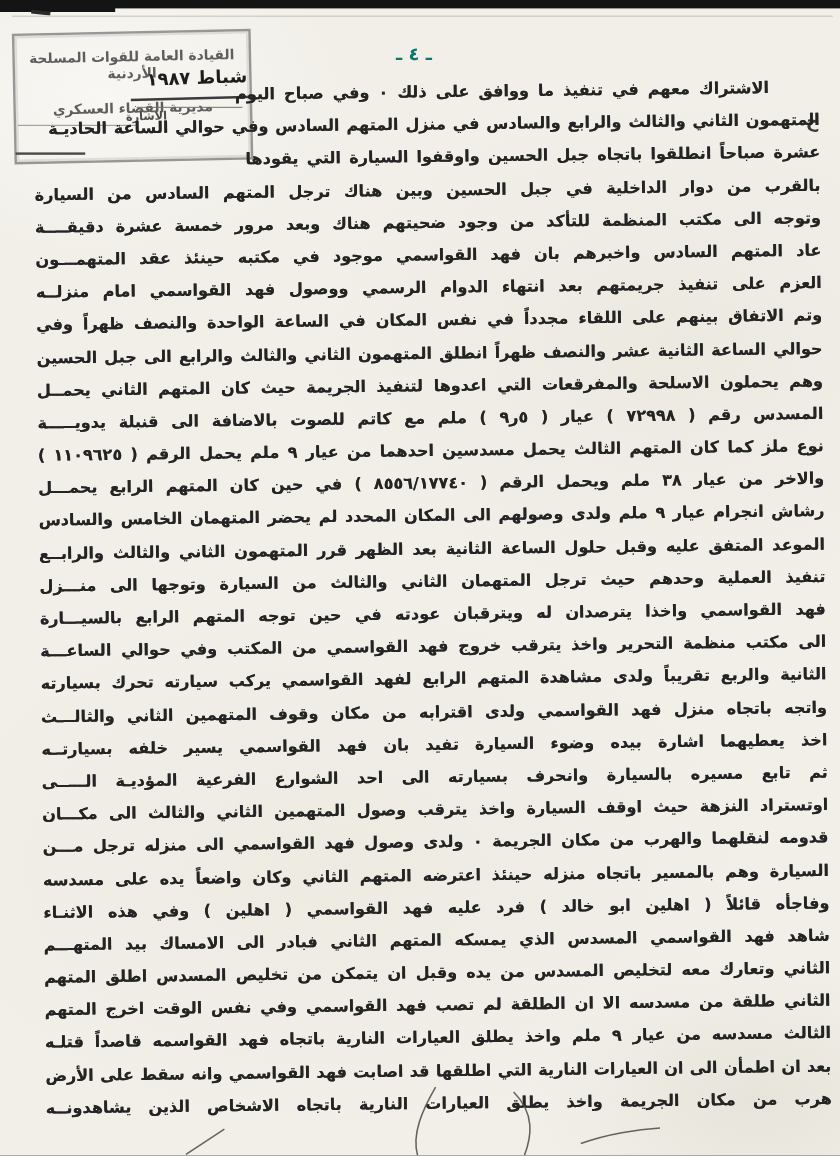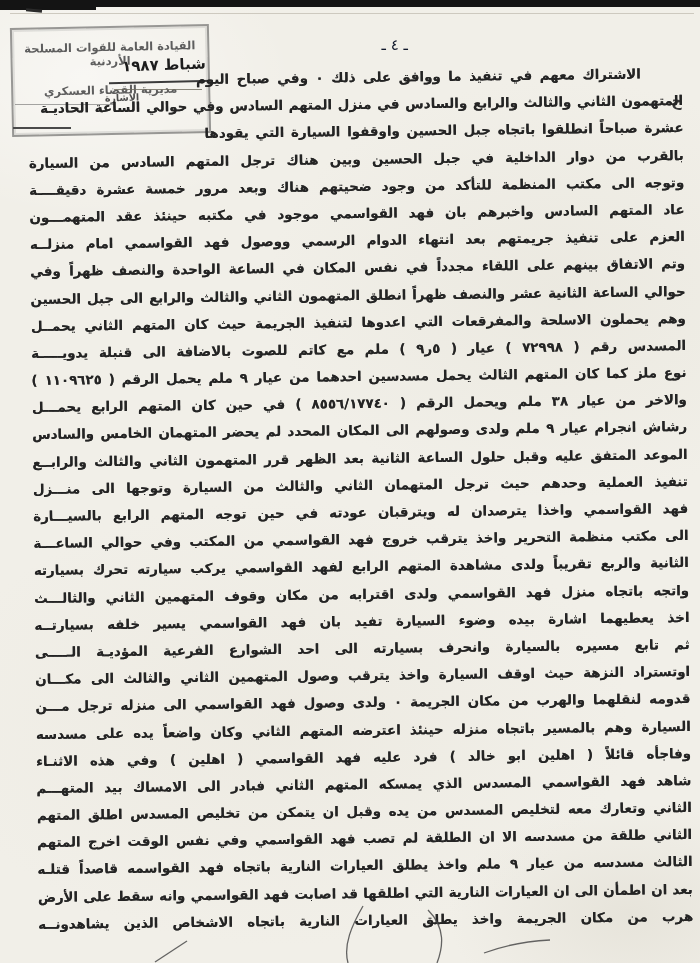--- a/index.html
+++ b/index.html
@@ -8,22 +8,22 @@
   .noise{position:absolute;inset:0;pointer-events:none;
     background:
       radial-gradient(ellipse 300px 200px at 12% 8%, rgba(255,255,255,.5), transparent 70%),
       radial-gradient(ellipse 420px 300px at 80% 30%, rgba(225,222,210,.35), transparent 70%),
       radial-gradient(ellipse 500px 320px at 40% 75%, rgba(228,224,212,.3), transparent 70%),
       radial-gradient(ellipse 260px 160px at 90% 95%, rgba(215,211,198,.4), transparent 70%);}
   .topbar{position:absolute;left:0;top:0;width:700px;height:7px;background:#141414;}
   .topbar-thick{position:absolute;left:0;top:0;width:96px;height:10px;background:#141414;}
   .topnick{position:absolute;left:26px;top:9px;width:16px;height:3px;background:#2a2a2a;transform:rotate(6deg);}
   .faintline{position:absolute;left:10px;top:13px;width:684px;height:1px;background:#cdc9bf;}
-  .pagenum{position:absolute;left:330px;top:36px;width:78px;text-align:right;
-           font-size:15px;font-weight:400;color:#0f172a;letter-spacing:1px;}
+  .pagenum{position:absolute;left:330px;top:36px;width:78px;text-align:left;
+           font-size:15px;font-weight:700;color:#0f766e;letter-spacing:1px;}
   .stamp{position:absolute;left:11px;top:26px;width:199px;height:109px;
          border:2px solid rgba(75,75,75,.55);box-shadow:inset 0 0 0 2px rgba(120,120,120,.18);
          transform:rotate(-1.2deg);direction:rtl;text-align:center;color:#5e5e5e;
          font-size:11.5px;font-weight:700;padding-top:12px;box-sizing:border-box;}
   .stamp .s2{margin-top:15px;}
   .stamp-dash{position:absolute;left:15px;top:104px;width:100px;height:1px;background:rgba(95,95,95,.55);}
   .stamp-dash2{position:absolute;left:13px;top:127px;width:58px;height:2px;background:#4a4a4a;}
   .hand-date{position:absolute;left:110px;top:56px;width:108px;text-align:center;direction:rtl;
              font-size:15px;font-weight:700;color:#1d1d1d;transform:rotate(-2deg);}
   .date-u1{position:absolute;left:109px;top:81px;width:104px;height:2px;background:#3b3b3b;transform:rotate(-1.5deg);}

